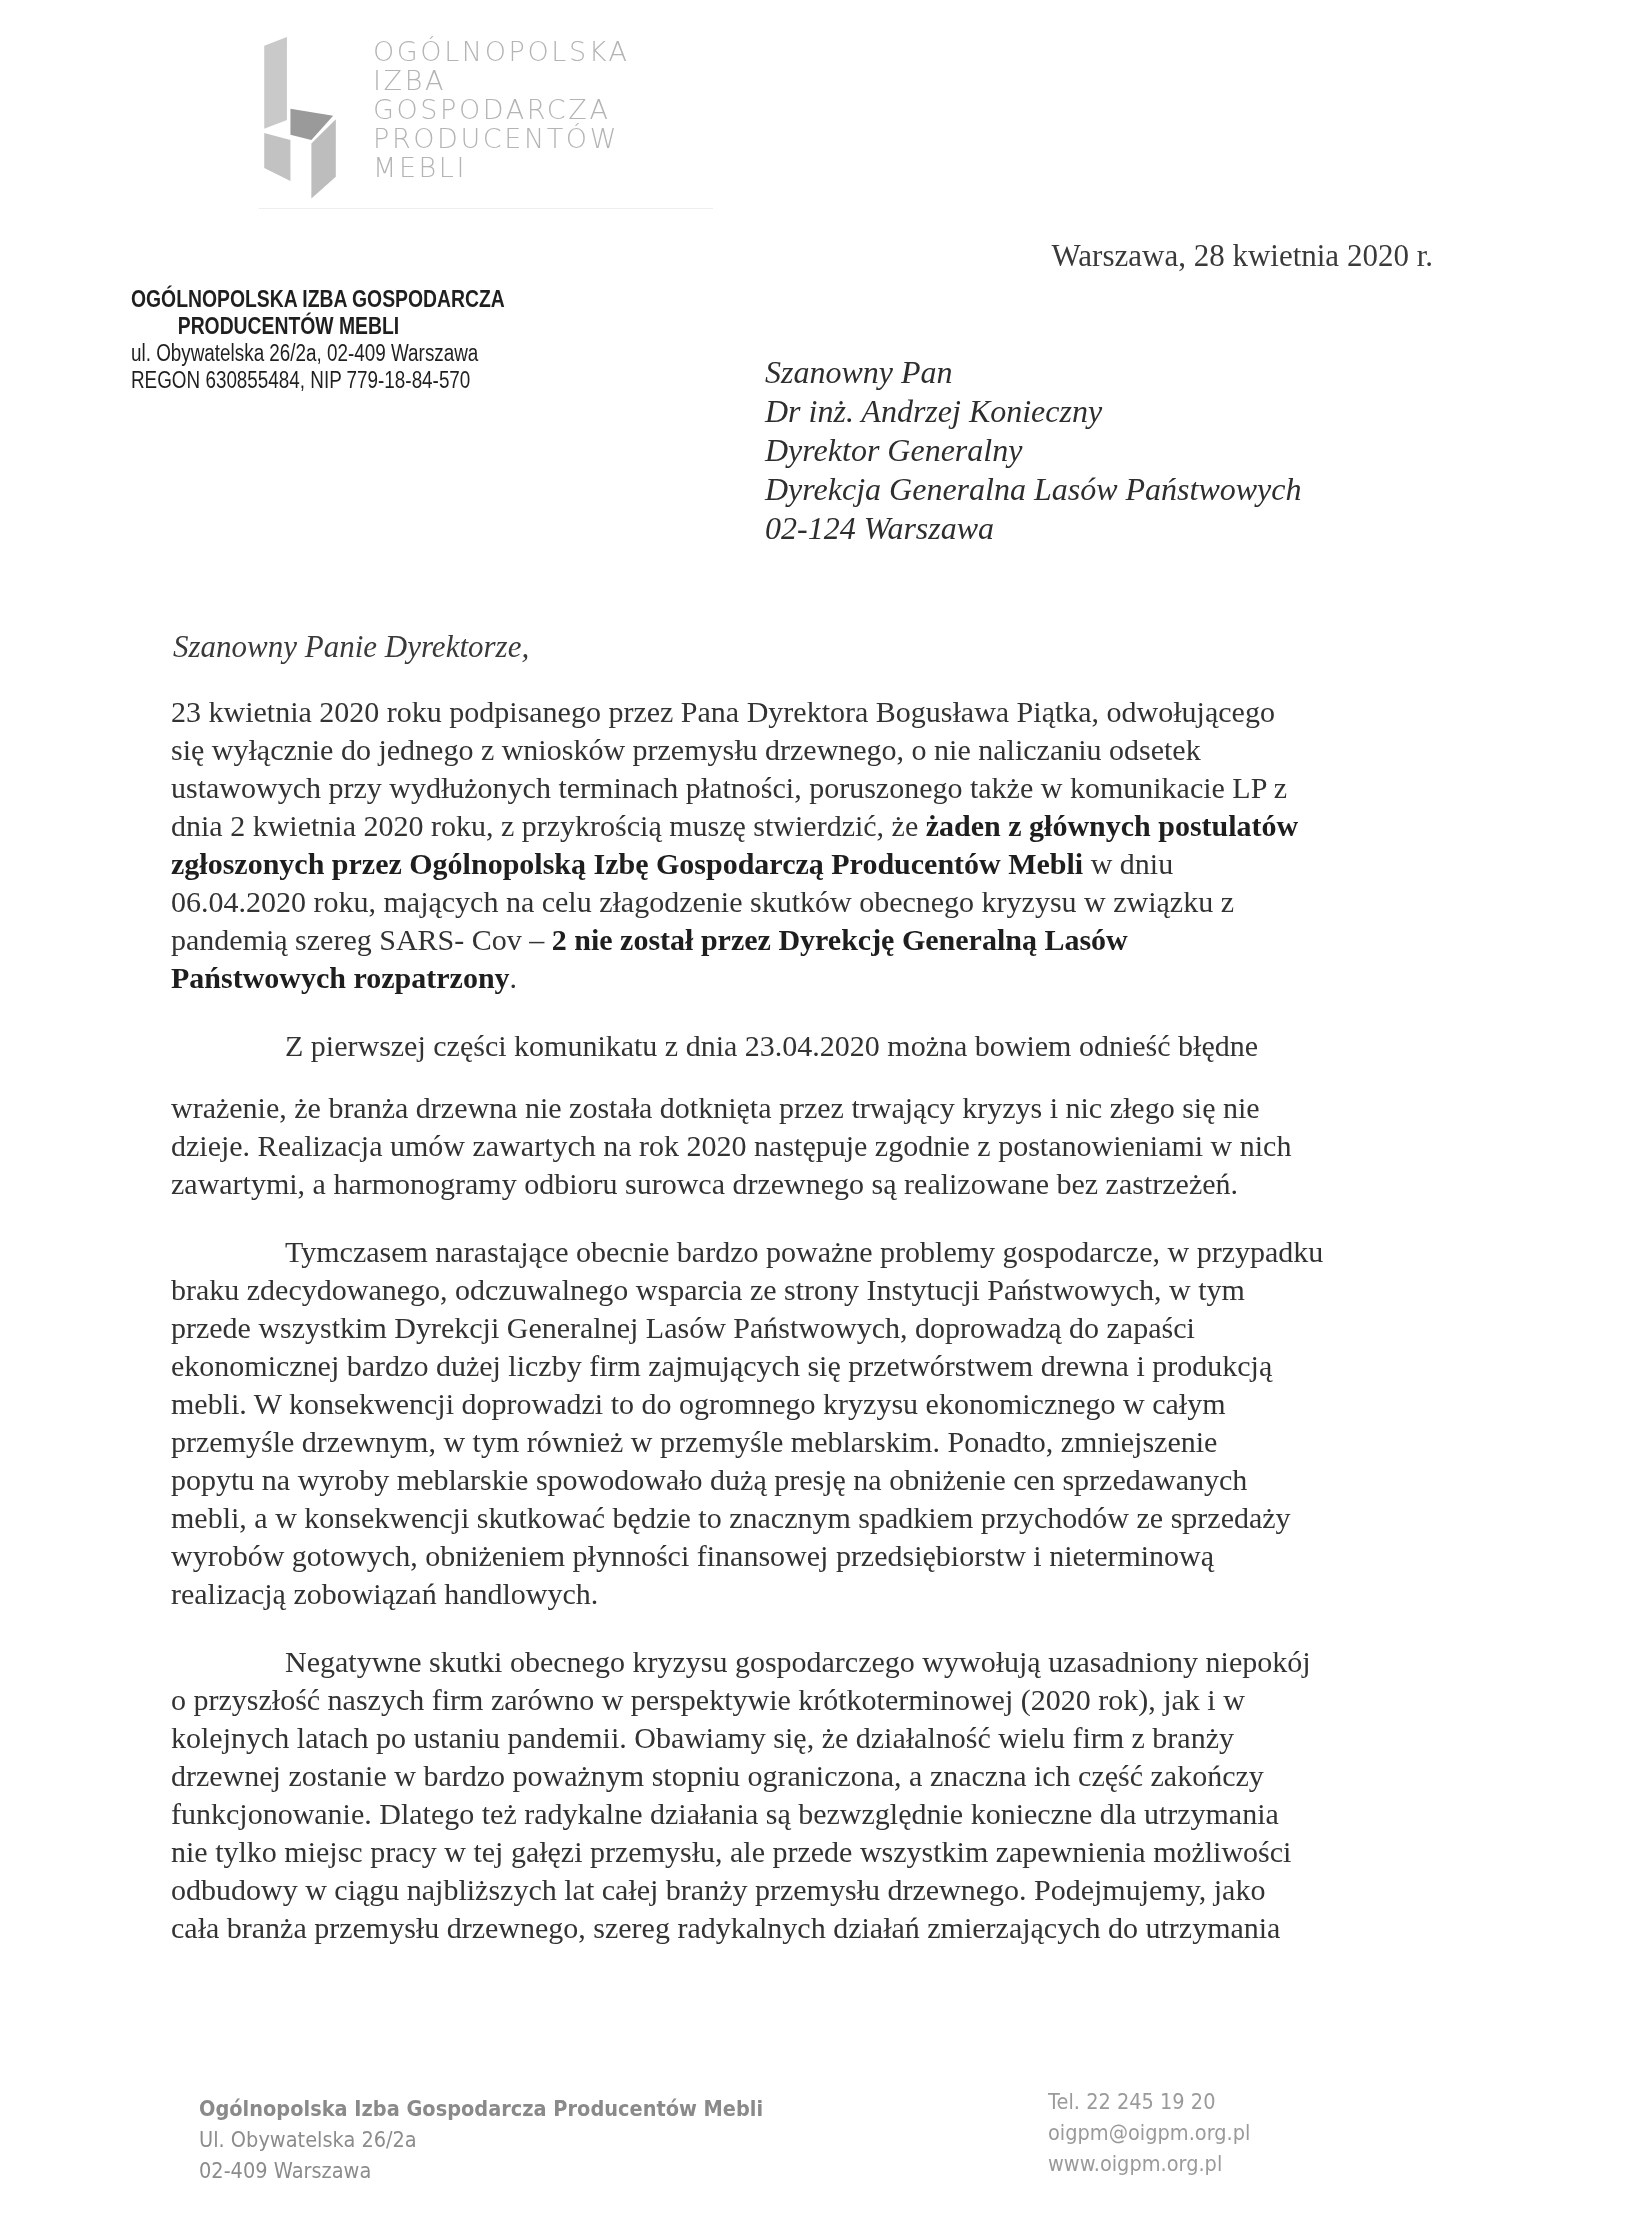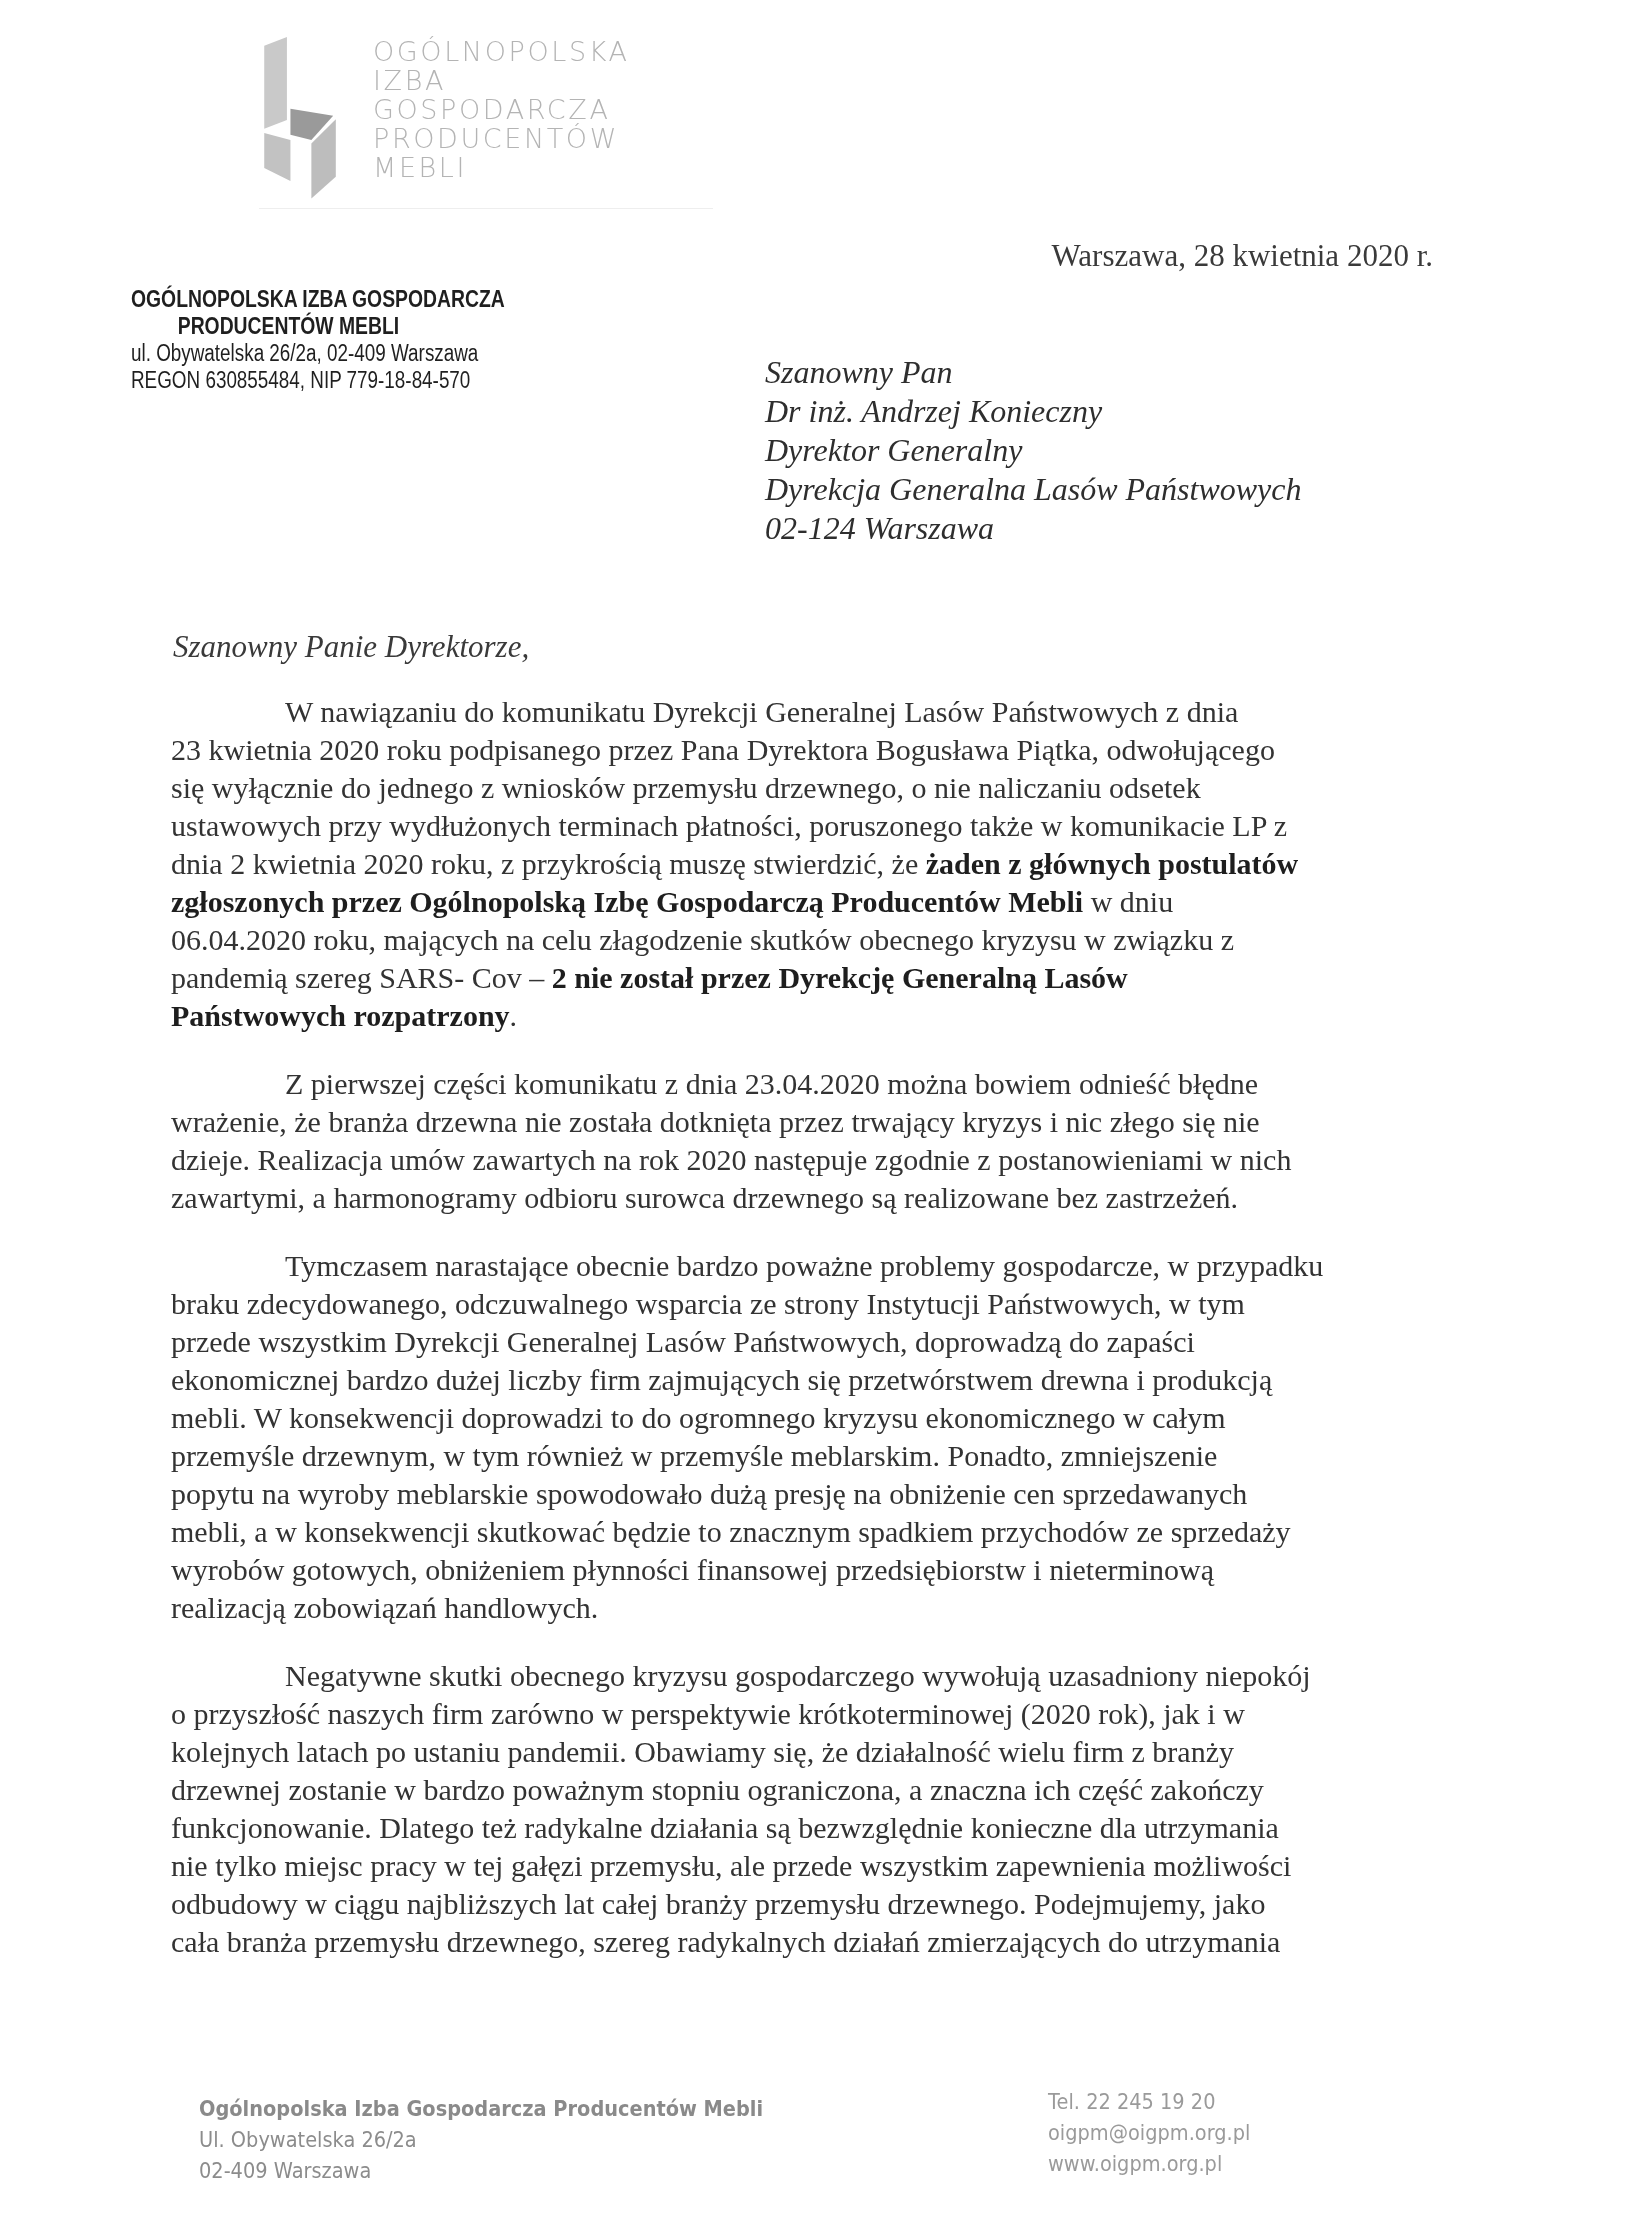--- a/index.html
+++ b/index.html
@@ -107,33 +107,32 @@
   <div>Dr inż. Andrzej Konieczny</div>
   <div>Dyrektor Generalny</div>
   <div>Dyrekcja Generalna Lasów Państwowych</div>
   <div>02-124 Warszawa</div>
 </div>
 
 <div id="salutation">Szanowny Panie Dyrektorze,</div>
 
 <div id="body">
     <div class="para">
-      <div class="line indent" style="word-spacing: 0px; text-align: left; text-align-last: left;"><span>W nawiązaniu do komunikatu Dyrekcji Generalnej Lasów Państwowych z dnia</span></div>
       <div class="line" style="word-spacing: 0px; text-align: left; text-align-last: left;"><span>23 kwietnia 2020 roku podpisanego przez Pana Dyrektora Bogusława Piątka, odwołującego</span></div>
       <div class="line" style="word-spacing: 0px; text-align: left; text-align-last: left;"><span>się wyłącznie do jednego z wniosków przemysłu drzewnego, o nie naliczaniu odsetek</span></div>
       <div class="line" style="word-spacing: 0px; text-align: left; text-align-last: left;"><span>ustawowych przy wydłużonych terminach płatności, poruszonego także w komunikacie LP z</span></div>
       <div class="line" style="word-spacing: 0px; text-align: left; text-align-last: left;"><span>dnia 2 kwietnia 2020 roku, z przykrością muszę stwierdzić, że </span><b>żaden z głównych postulatów</b></div>
       <div class="line" style="word-spacing: 0px; text-align: left; text-align-last: left;"><b>zgłoszonych przez Ogólnopolską Izbę Gospodarczą Producentów Mebli</b><span> w dniu</span></div>
       <div class="line" style="word-spacing: 0px; text-align: left; text-align-last: left;"><span>06.04.2020 roku, mających na celu złagodzenie skutków obecnego kryzysu w związku z</span></div>
       <div class="line" style="word-spacing: 0px; text-align: left; text-align-last: left;"><span>pandemią szereg SARS- Cov – </span><b>2 nie został przez Dyrekcję Generalną Lasów</b></div>
       <div class="line last"><b>Państwowych rozpatrzony</b><span>.</span></div>
     </div>
     <div class="para">
       <div class="line indent" style="word-spacing: 0px; text-align: left; text-align-last: left;"><span>Z pierwszej części komunikatu z dnia 23.04.2020 można bowiem odnieść błędne</span></div>
-      <div class="line" style="word-spacing: 0px; text-align: center; text-align-last: left;"><span>wrażenie, że branża drzewna nie została dotknięta przez trwający kryzys i nic złego się nie</span></div>
+      <div class="line" style="word-spacing: 0px; text-align: center; text-align-last: left; margin-top: 24px;"><span>wrażenie, że branża drzewna nie została dotknięta przez trwający kryzys i nic złego się nie</span></div>
       <div class="line" style="word-spacing: 0px; text-align: left; text-align-last: left;"><span>dzieje. Realizacja umów zawartych na rok 2020 następuje zgodnie z postanowieniami w nich</span></div>
       <div class="line last"><span>zawartymi, a harmonogramy odbioru surowca drzewnego są realizowane bez zastrzeżeń.</span></div>
     </div>
     <div class="para">
       <div class="line indent" style="word-spacing: 0px; text-align: left; text-align-last: left;"><span>Tymczasem narastające obecnie bardzo poważne problemy gospodarcze, w przypadku</span></div>
       <div class="line" style="word-spacing: 0px; text-align: left; text-align-last: left;"><span>braku zdecydowanego, odczuwalnego wsparcia ze strony Instytucji Państwowych, w tym</span></div>
       <div class="line" style="word-spacing: 0px; text-align: left; text-align-last: left;"><span>przede wszystkim Dyrekcji Generalnej Lasów Państwowych, doprowadzą do zapaści</span></div>
       <div class="line" style="word-spacing: 0px; text-align: left; text-align-last: left;"><span>ekonomicznej bardzo dużej liczby firm zajmujących się przetwórstwem drewna i produkcją</span></div>
       <div class="line" style="word-spacing: 0px; text-align: right; text-align-last: left;"><span>mebli. W konsekwencji doprowadzi to do ogromnego kryzysu ekonomicznego w całym</span></div>
       <div class="line" style="word-spacing: 0px; text-align: left; text-align-last: left;"><span>przemyśle drzewnym, w tym również w przemyśle meblarskim. Ponadto, zmniejszenie</span></div>

